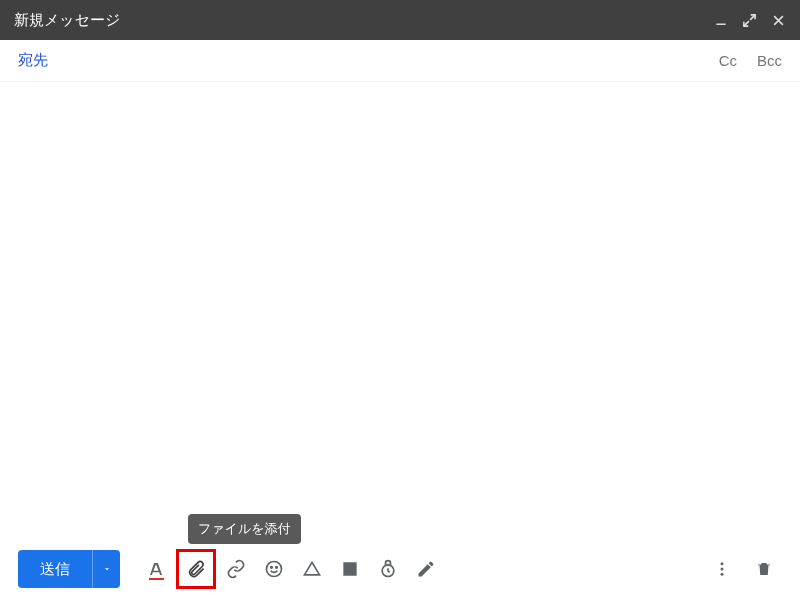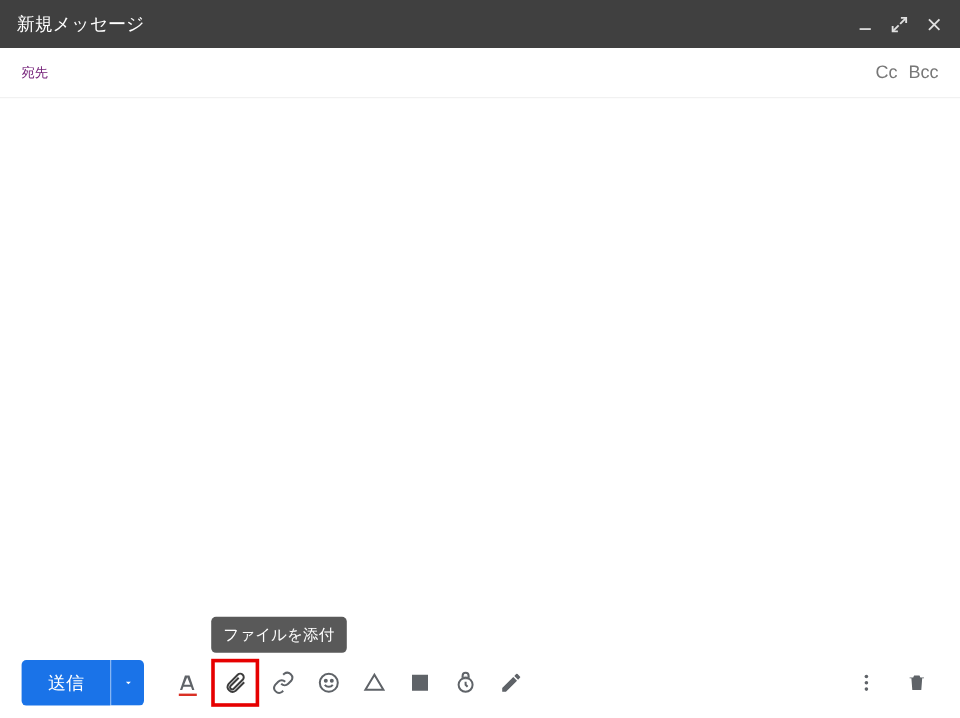--- a/index.html
+++ b/index.html
@@ -38,35 +38,35 @@
       justify-content: center;
     }
     .field-row {
       display: flex;
       align-items: center;
       padding: 0 18px;
       height: 42px;
       border-bottom: 1px solid #eeeeee;
     }
     .field-label {
-      color: #701a75;
-      font-size: 11px;
+      color: #1d4ed8;
+      font-size: 15px;
       flex: 0 0 auto;
     }
     .field-input {
       flex: 1;
       border: none;
       outline: none;
       font-size: 15px;
       padding-left: 10px;
       background: transparent;
     }
     .cc-bcc {
       display: flex;
-      gap: 9px;
+      gap: 20px;
       color: #777777;
       font-size: 15px;
     }
     .cc-bcc span { cursor: pointer; }
     .body-area {
       flex: 1;
       width: 100%;
       padding: 14px 18px;
       border: none;
       outline: none;
@@ -150,21 +150,21 @@
     }
     .right-icons {
       margin-left: auto;
       display: flex;
       align-items: center;
       gap: 6px;
     }
     .tooltip {
       position: absolute;
       bottom: 54px;
-      left: 176px;
+      left: 188px;
       background: #595959;
       color: #ffffff;
       font-size: 13px;
       padding: 6px 10px;
       border-radius: 4px;
       white-space: nowrap;
     }
     svg { display: block; }
   </style>
 </head>

